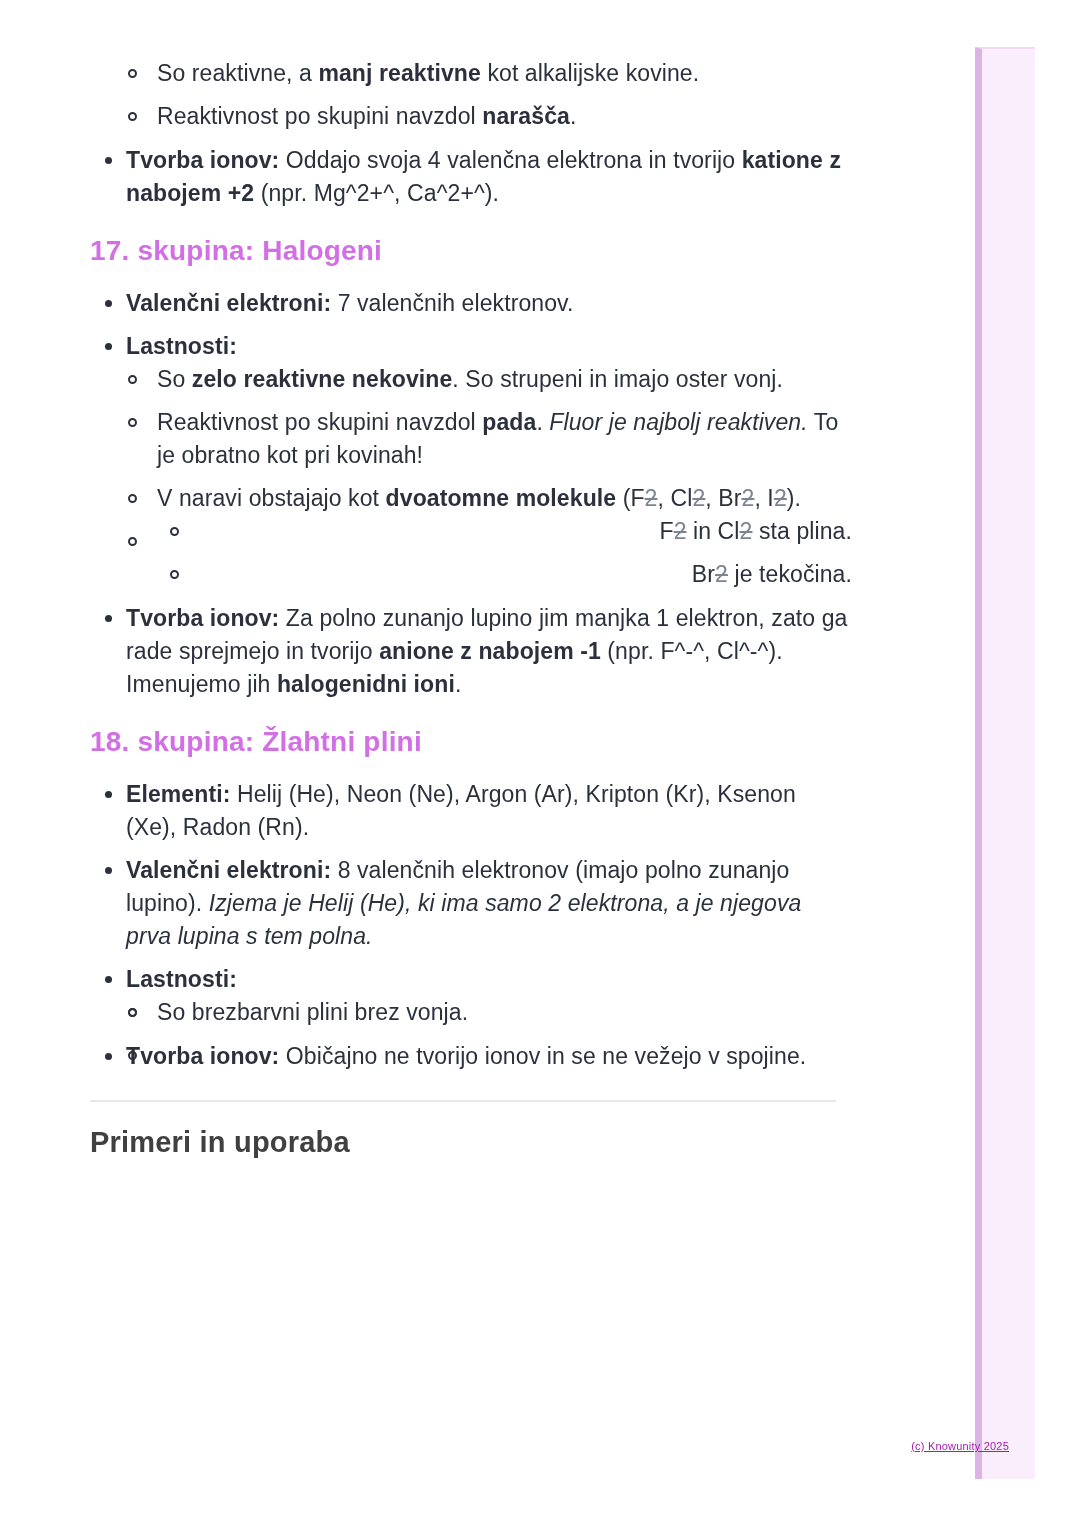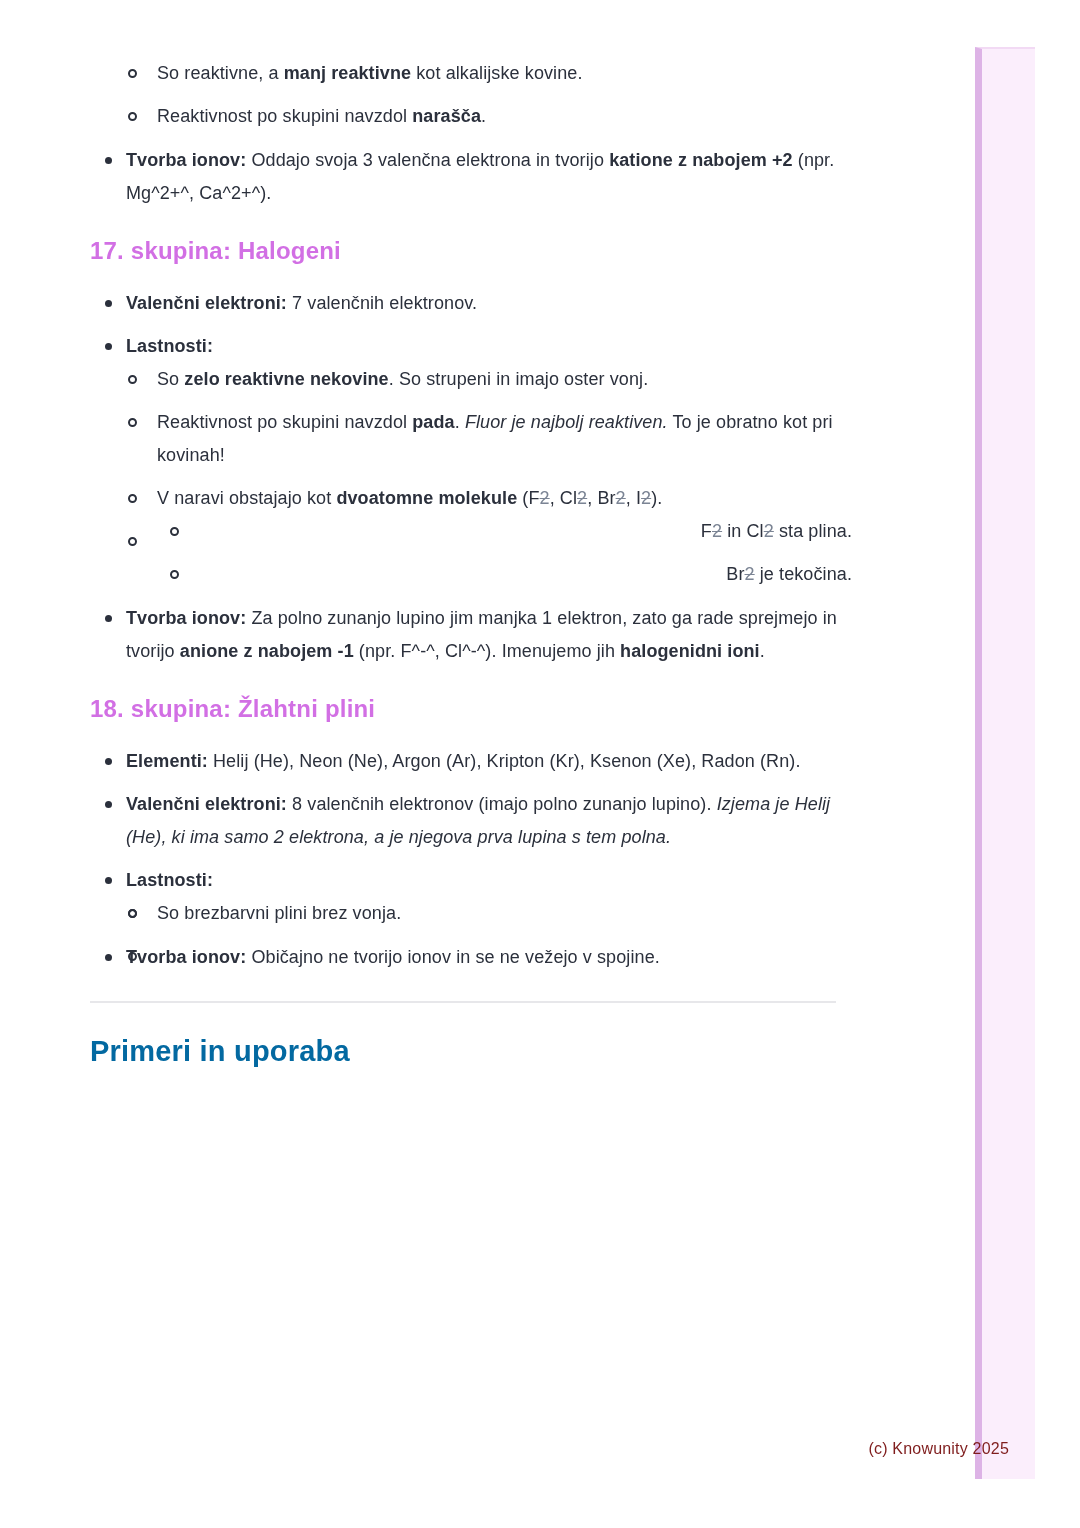--- a/index.html
+++ b/index.html
@@ -13,53 +13,53 @@
   
   .side-accent{
     position:absolute;left:975px;top:47px;width:53px;height:1430px;
     background:#fbeefc;border-left:7px solid #ddb3e6;border-top:2px solid #f2daf4;
     z-index:1;
   }
 
   .content{position:absolute;left:90px;top:57px;width:762px;z-index:2;}
 
   .row{
-    position:relative;font-size:18px;line-height:33px;margin:0 0 10px 0;
+    position:relative;font-size:23px;line-height:33px;margin:0 0 10px 0;
     letter-spacing:0.1px;
   }
   .row .marker{position:absolute;display:block;}
   .l1{padding-left:36px;}
   .l1 .marker{left:15px;top:13px;width:7px;height:7px;border-radius:50%;background:#2b303c;}
   .l2{padding-left:67px;}
   .l2 .marker{left:38px;top:12px;width:9px;height:9px;border-radius:50%;border:2px solid #2b303c;box-sizing:border-box;background:transparent;}
   .l3{padding-left:100px;text-align:right;}
   .l3 .marker{left:80px;top:12px;width:9px;height:9px;border-radius:50%;border:2px solid #2b303c;box-sizing:border-box;background:transparent;}
 
   .g-tight{margin-top:-10px;}   
   .g-wide{margin-top:11px;}     
 
   .b{font-weight:700;}
   .i{font-style:italic;}
   .s{text-decoration:line-through;color:#7b8494;}
 
   h2.section{
-    font-size:24px;line-height:36px;font-weight:700;color:#d26fe4;
+    font-size:28px;line-height:36px;font-weight:700;color:#d26fe4;
     margin:23px 0 18px 0;letter-spacing:0.2px;
   }
   h1.big{
-    font-size:29px;line-height:40px;font-weight:700;color:#0369a1;
-    margin:28px 0 0 0;letter-spacing:0.2px;
+    font-size:29px;line-height:40px;font-weight:700;color:#404040;
+    margin:20px 0 0 0;letter-spacing:0.2px;
   }
   .divider{
     border:none;border-top:2px solid #e7e7ea;height:0;
     width:746px;margin:27px 0 0 0;
   }
   .footer{
     position:absolute;top:1440px;right:71px;z-index:3;
-    font-size:16px;color:#7f1d1d;letter-spacing:0.2px;
+    font-size:11px;color:#a21caf;letter-spacing:0.2px;text-decoration:underline;
   }
 </style>
 </head>
 <body>
 
 <div class="page">
 
   <div class="side-accent"></div>
 
   <div class="content">
@@ -69,21 +69,21 @@
       <span><span>So reaktivne, a </span><span class="b">manj reaktivne</span><span> kot alkalijske kovine.</span></span>
     </div>
 
     <div class="row l2">
       <span class="marker"></span>
       <span><span>Reaktivnost po skupini navzdol </span><span class="b">narašča</span><span>.</span></span>
     </div>
 
     <div class="row l1 g-wide">
       <span class="marker"></span>
-      <span><span class="b">Tvorba ionov:</span><span> Oddajo svoja 3 valenčna elektrona in tvorijo </span><span class="b">katione z nabojem +2</span><span> (npr. Mg^2+^, Ca^2+^).</span></span>
+      <span><span class="b">Tvorba ionov:</span><span> Oddajo svoja 4 valenčna elektrona in tvorijo </span><span class="b">katione z nabojem +2</span><span> (npr. Mg^2+^, Ca^2+^).</span></span>
     </div>
 
     <h2 class="section">17. skupina: Halogeni</h2>
 
 
     <div class="row l1">
       <span class="marker"></span>
       <span><span class="b">Valenčni elektroni:</span><span> 7 valenčnih elektronov.</span></span>
     </div>
 

